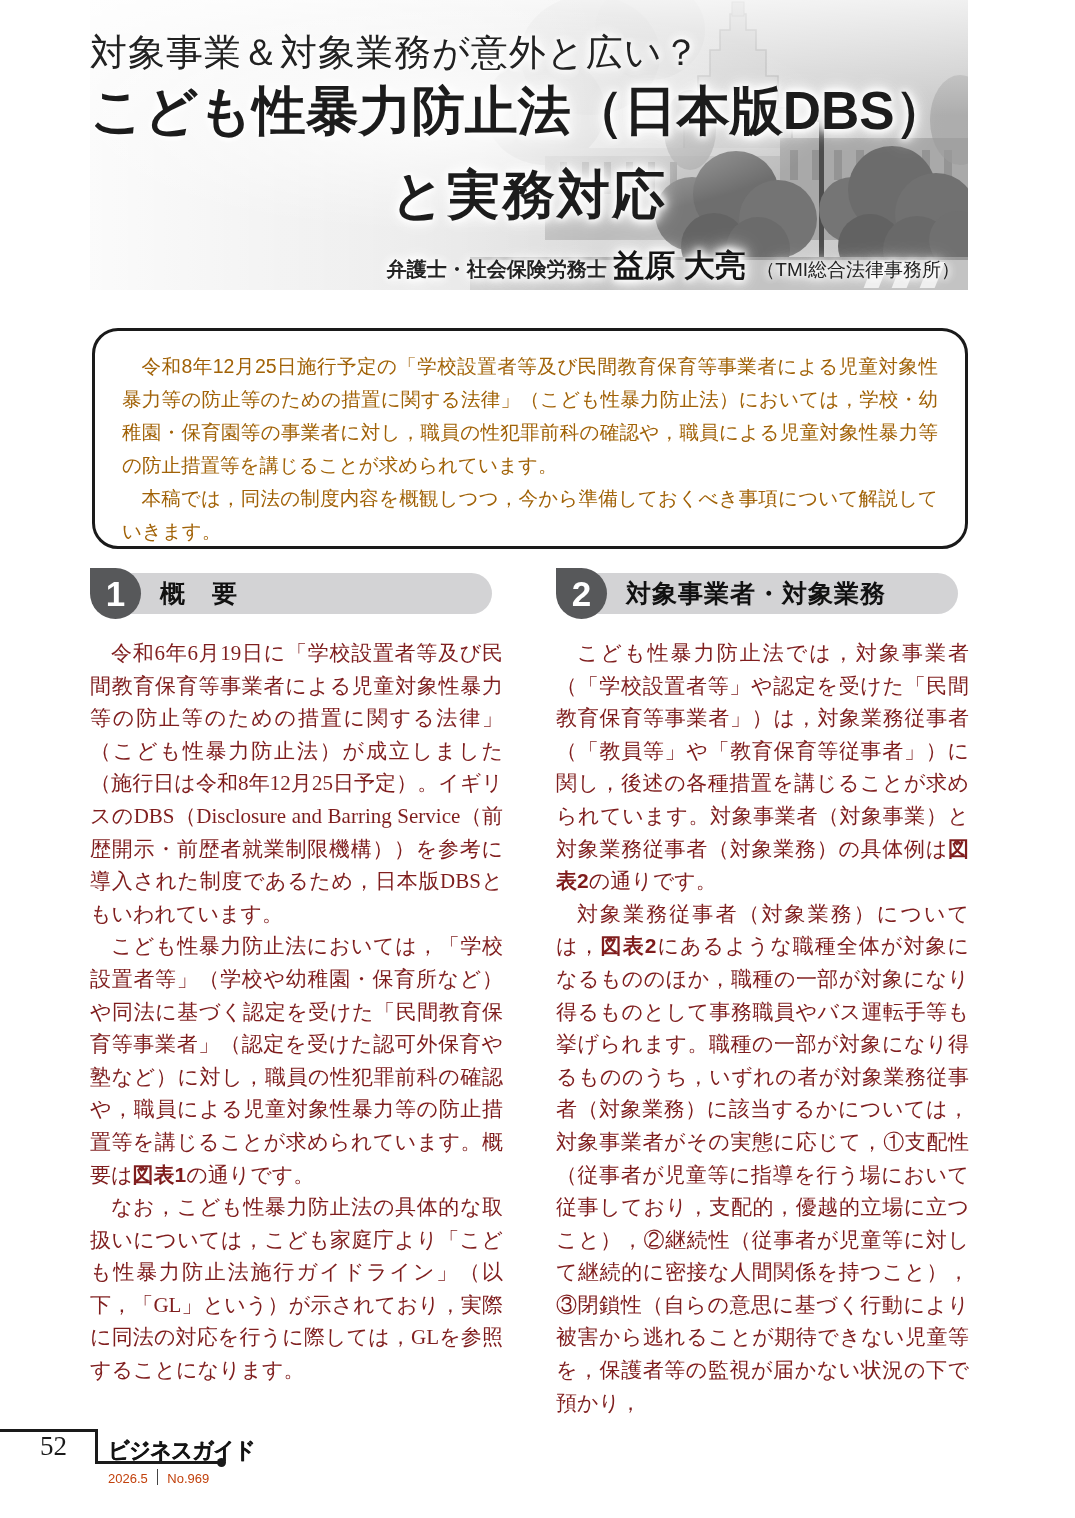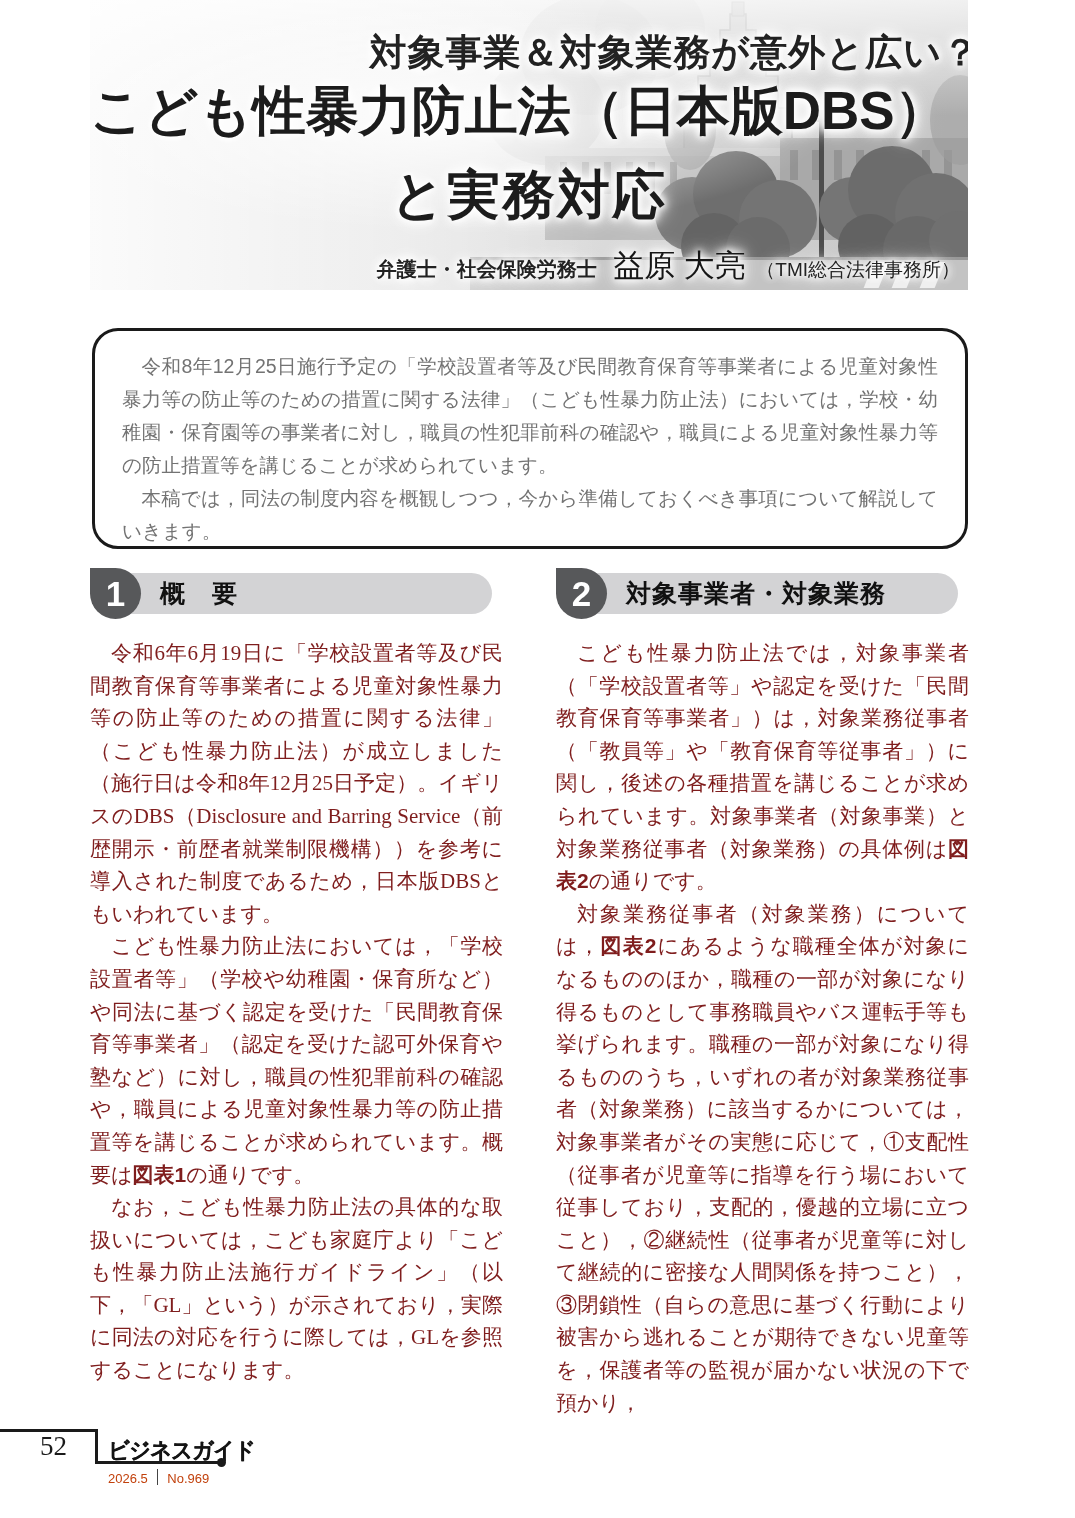--- a/index.html
+++ b/index.html
@@ -24,53 +24,53 @@
     position:absolute;left:0;top:0;width:100%;height:100%;
     background:
       radial-gradient(ellipse 62% 55% at 40% 40%, rgba(255,255,255,.92), rgba(255,255,255,0) 72%),
       linear-gradient(to right, rgba(255,255,255,.85) 0%, rgba(255,255,255,.45) 32%, rgba(255,255,255,0) 58%),
       linear-gradient(to bottom, rgba(255,255,255,.75) 0%, rgba(255,255,255,0) 40%);
   }
   .glow{
     text-shadow:0 0 6px #fff,0 0 8px #fff,0 0 12px #fff,0 0 16px #fff,0 0 22px #fff;
   }
   .header-subtitle{
-    position:absolute;left:12px;top:28px;width:100%;
-    text-align:right;font-size:37px;font-weight:700;color:#222;
+    position:absolute;left:0;top:28px;width:100%;
+    text-align:left;font-size:37px;font-weight:400;color:#222;
     letter-spacing:1px;
   }
   .header-title1{
     position:absolute;left:0;top:76px;width:100%;
     text-align:left;font-size:53px;font-weight:800;color:#1c1c1c;
     letter-spacing:0px;
   }
   .header-title2{
     position:absolute;left:0;top:160px;width:100%;
     text-align:center;font-size:53px;font-weight:700;color:#1c1c1c;
     letter-spacing:2px;
   }
   .header-author{
     position:absolute;right:8px;bottom:3px;width:100%;
     text-align:right;white-space:nowrap;
   }
   .author-title{font-size:20px;font-weight:800;color:#222;}
-  .author-name{font-size:31px;font-weight:400;color:#161616;margin-left:12px;}
+  .author-name{font-size:31px;font-weight:700;color:#161616;margin-left:2px;}
   .author-affiliation{font-size:19px;font-weight:400;color:#222;margin-left:6px;}
 
   
   .lead-box{
     position:absolute;left:92px;top:328px;width:876px;height:221px;
     box-sizing:border-box;
     border:3.5px solid #1a1a1a;border-radius:26px;
     padding:19px 27px 0 27px;
     background:#fff;
   }
   .lead-box p{
     margin:0;font-size:19.5px;line-height:33px;
-    text-align:justify;text-indent:1em;color:#737373;
+    text-align:justify;text-indent:1em;color:#a16207;
     font-family:"Liberation Sans",sans-serif;
   }
 
   
   .column{position:absolute;top:568px;width:413px;}
   .column-left{left:90px;}
   .column-right{left:556px;}
 
   .section-header{position:relative;height:52px;margin-bottom:17px;}
   .section-bar{

